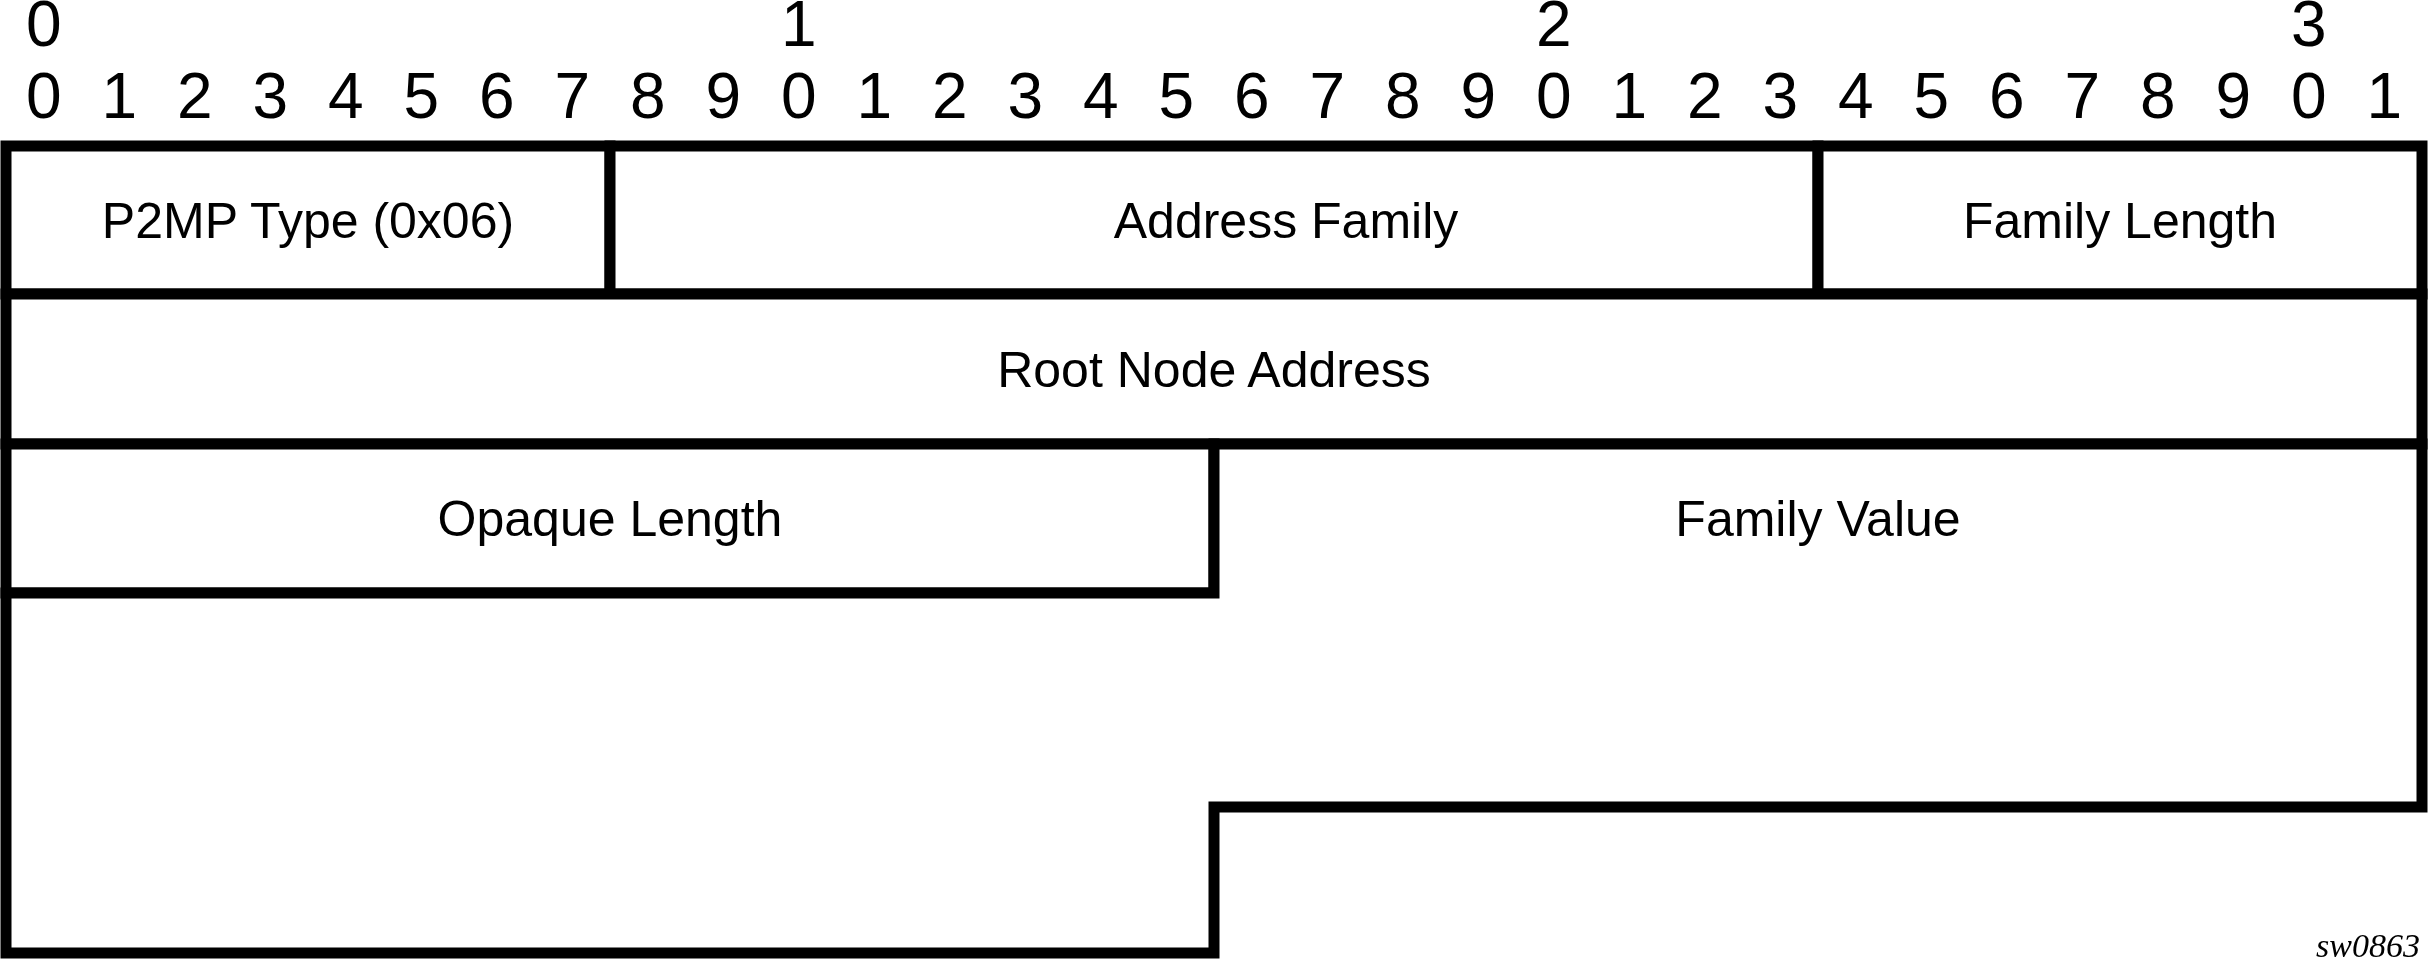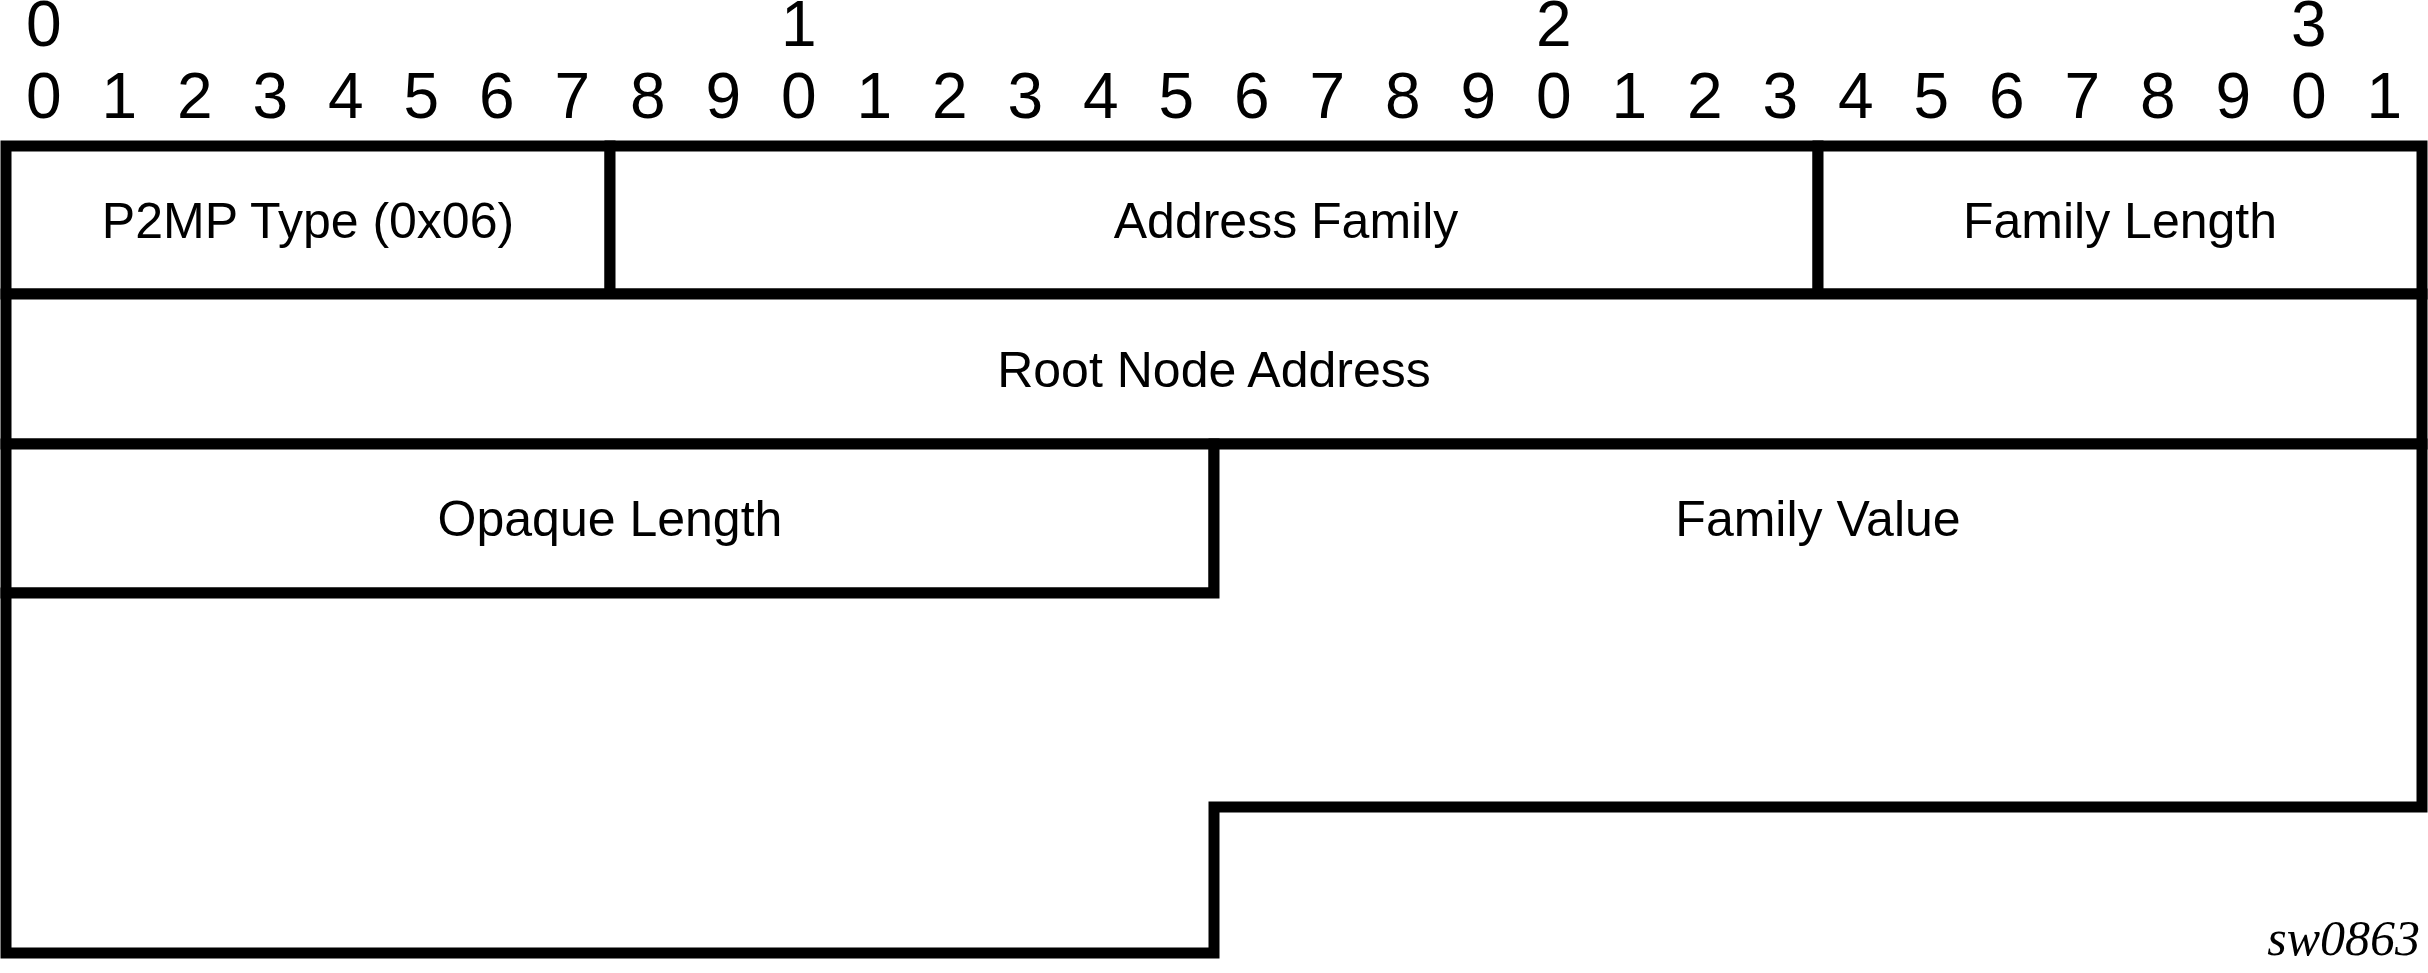--- a/index.html
+++ b/index.html
@@ -46,21 +46,21 @@
   .lbl-addrlen    { left: 2120px; top: 221px; }
   .lbl-root       { left: 1214px; top: 370px; }
   .lbl-opaquelen  { left: 610px;  top: 519px; }
   .lbl-opaqueval  { left: 1818px; top: 519px; }
   .figure-caption {
     position: absolute;
     right: 8px;
     bottom: 10px;
     font-family: "Liberation Serif", serif;
     font-style: italic;
-    font-size: 50px;
+    font-size: 34px;
     line-height: 1;
     white-space: nowrap;
   }
 </style>
 </head>
 <body>
 
 <div class="stage">
 
   <div class="ruler-layer" id="tens-row">

